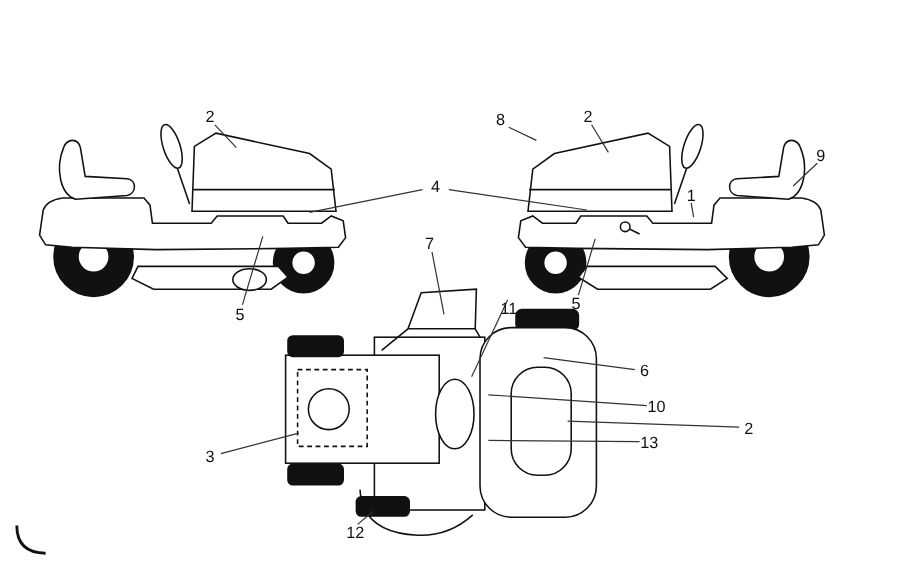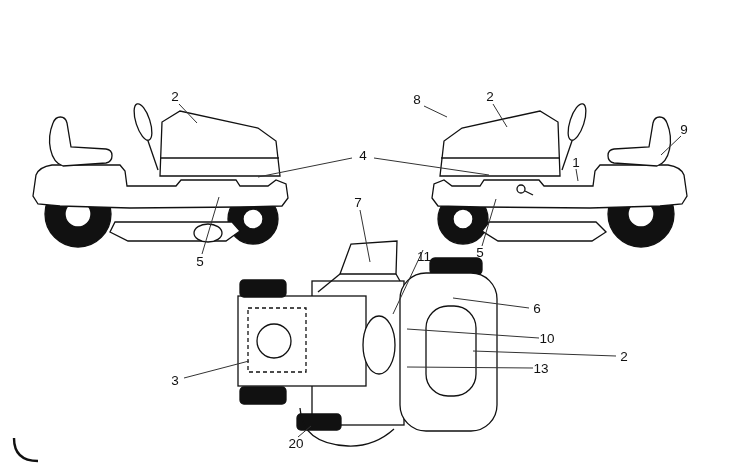--- a/index.html
+++ b/index.html
@@ -107,17 +107,17 @@
       <span class="callout" style="left: 576px; top: 163px;">1</span>
       <span class="callout" style="left: 200px; top: 262px;">5</span>
       <span class="callout" style="left: 480px; top: 253px;">5</span>
       <span class="callout" style="left: 358px; top: 203px;">7</span>
       <span class="callout" style="left: 424px; top: 257px;">11</span>
       <span class="callout" style="left: 537px; top: 309px;">6</span>
       <span class="callout" style="left: 547px; top: 339px;">10</span>
       <span class="callout" style="left: 624px; top: 357px;">2</span>
       <span class="callout" style="left: 541px; top: 369px;">13</span>
       <span class="callout" style="left: 175px; top: 381px;">3</span>
-      <span class="callout" style="left: 296px; top: 444px;">20</span>
+      <span class="callout" style="left: 296px; top: 444px;">12</span>
     </div>
 
 
 </div>
 
 </body></html>

